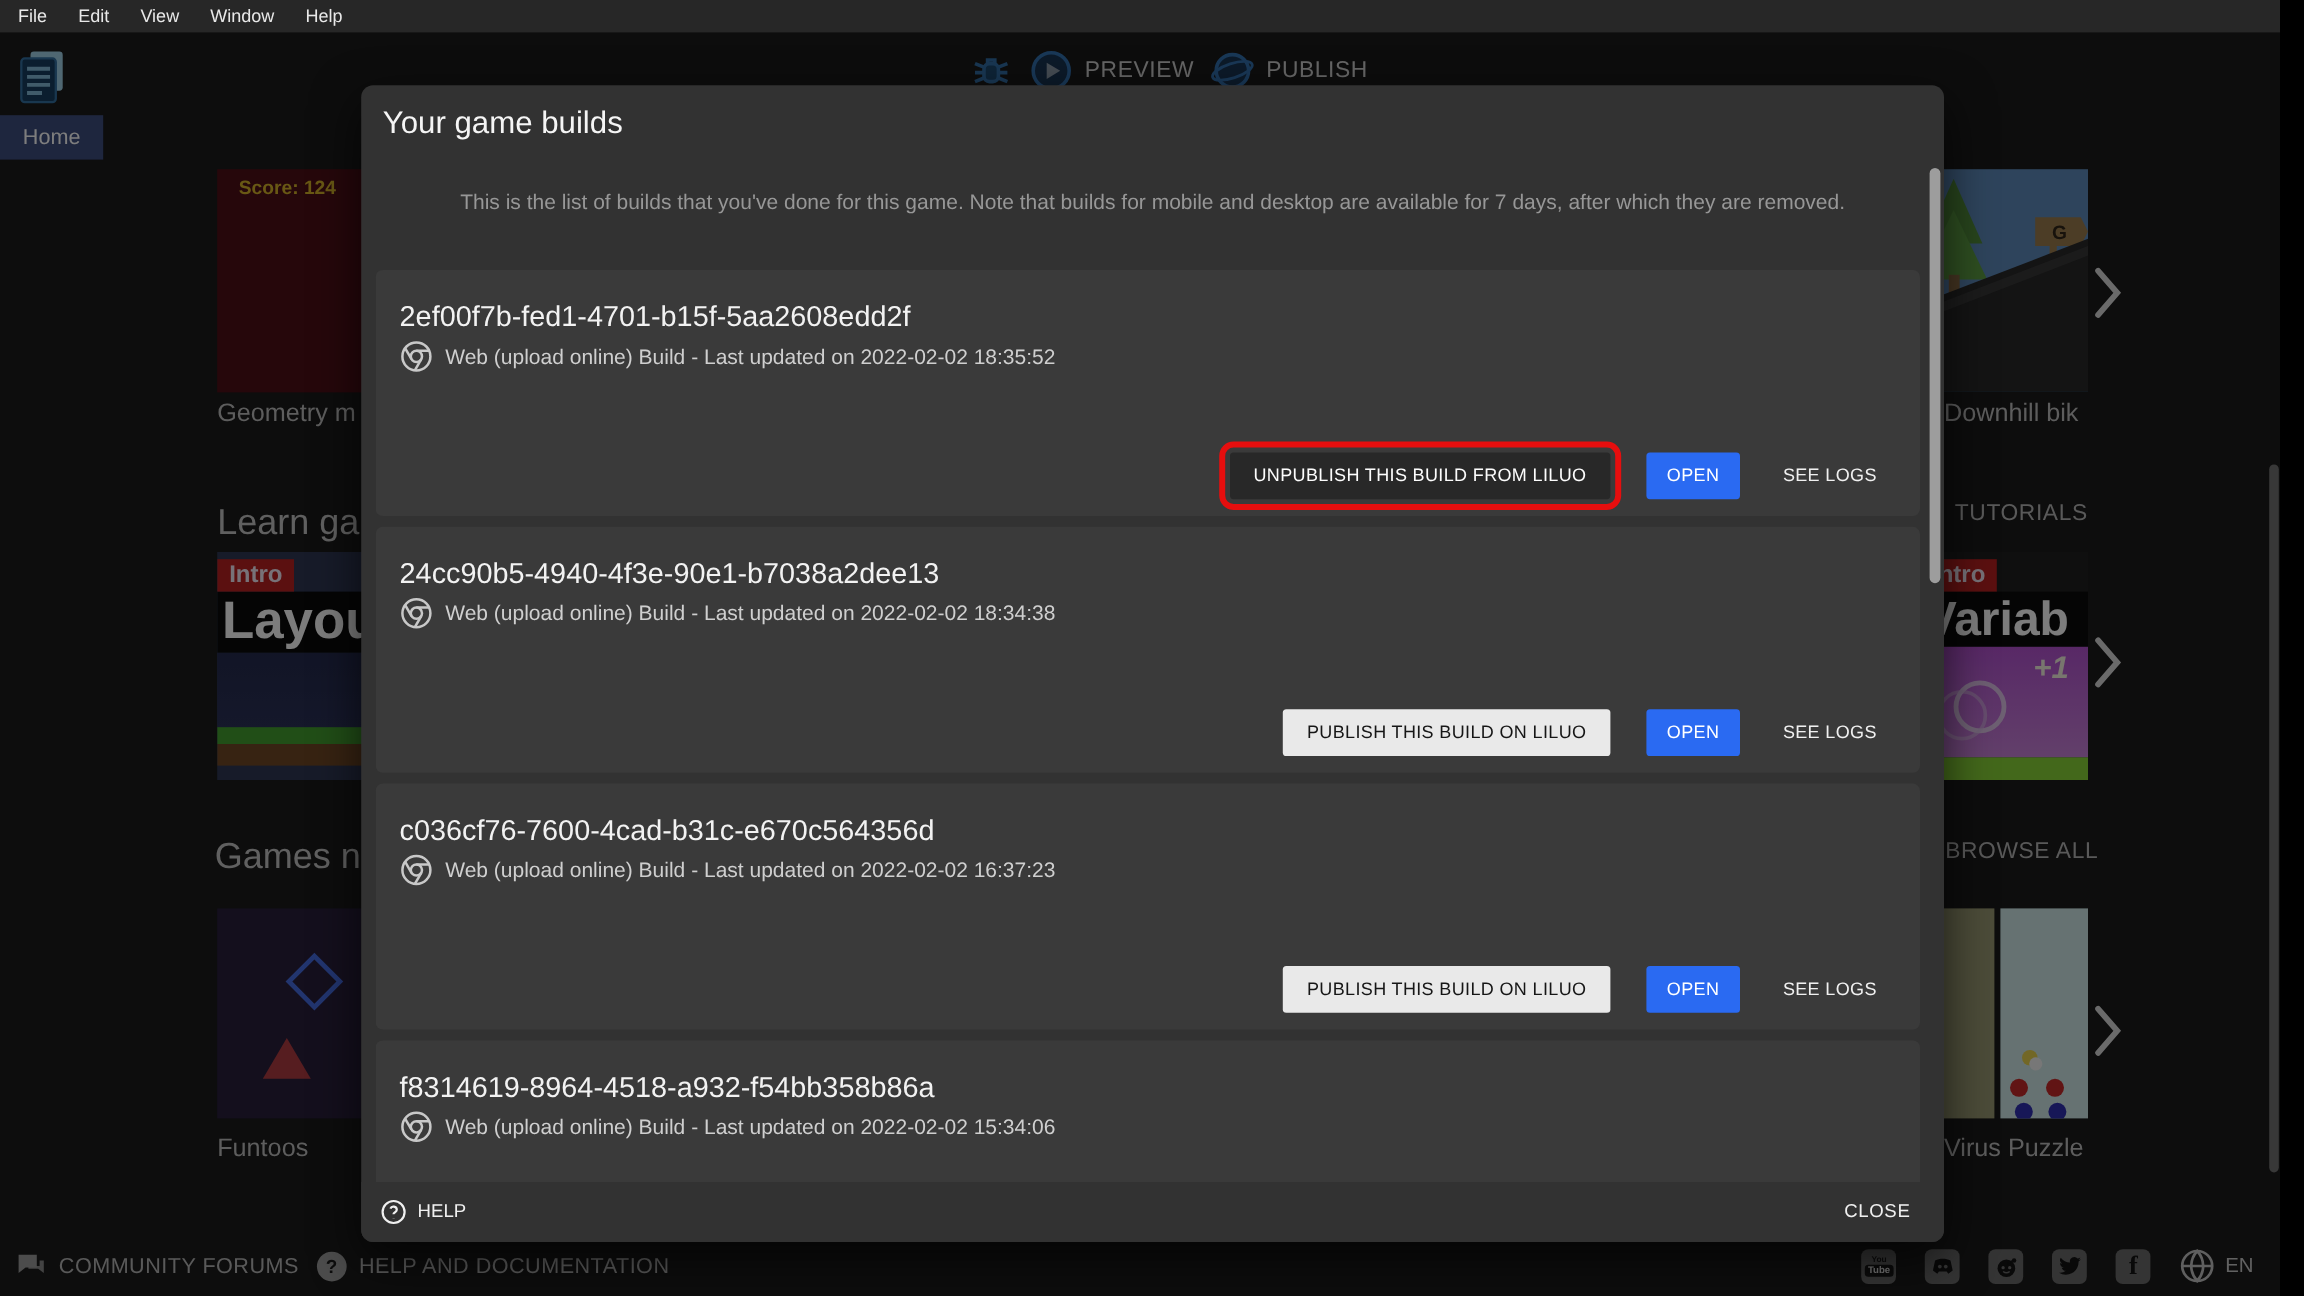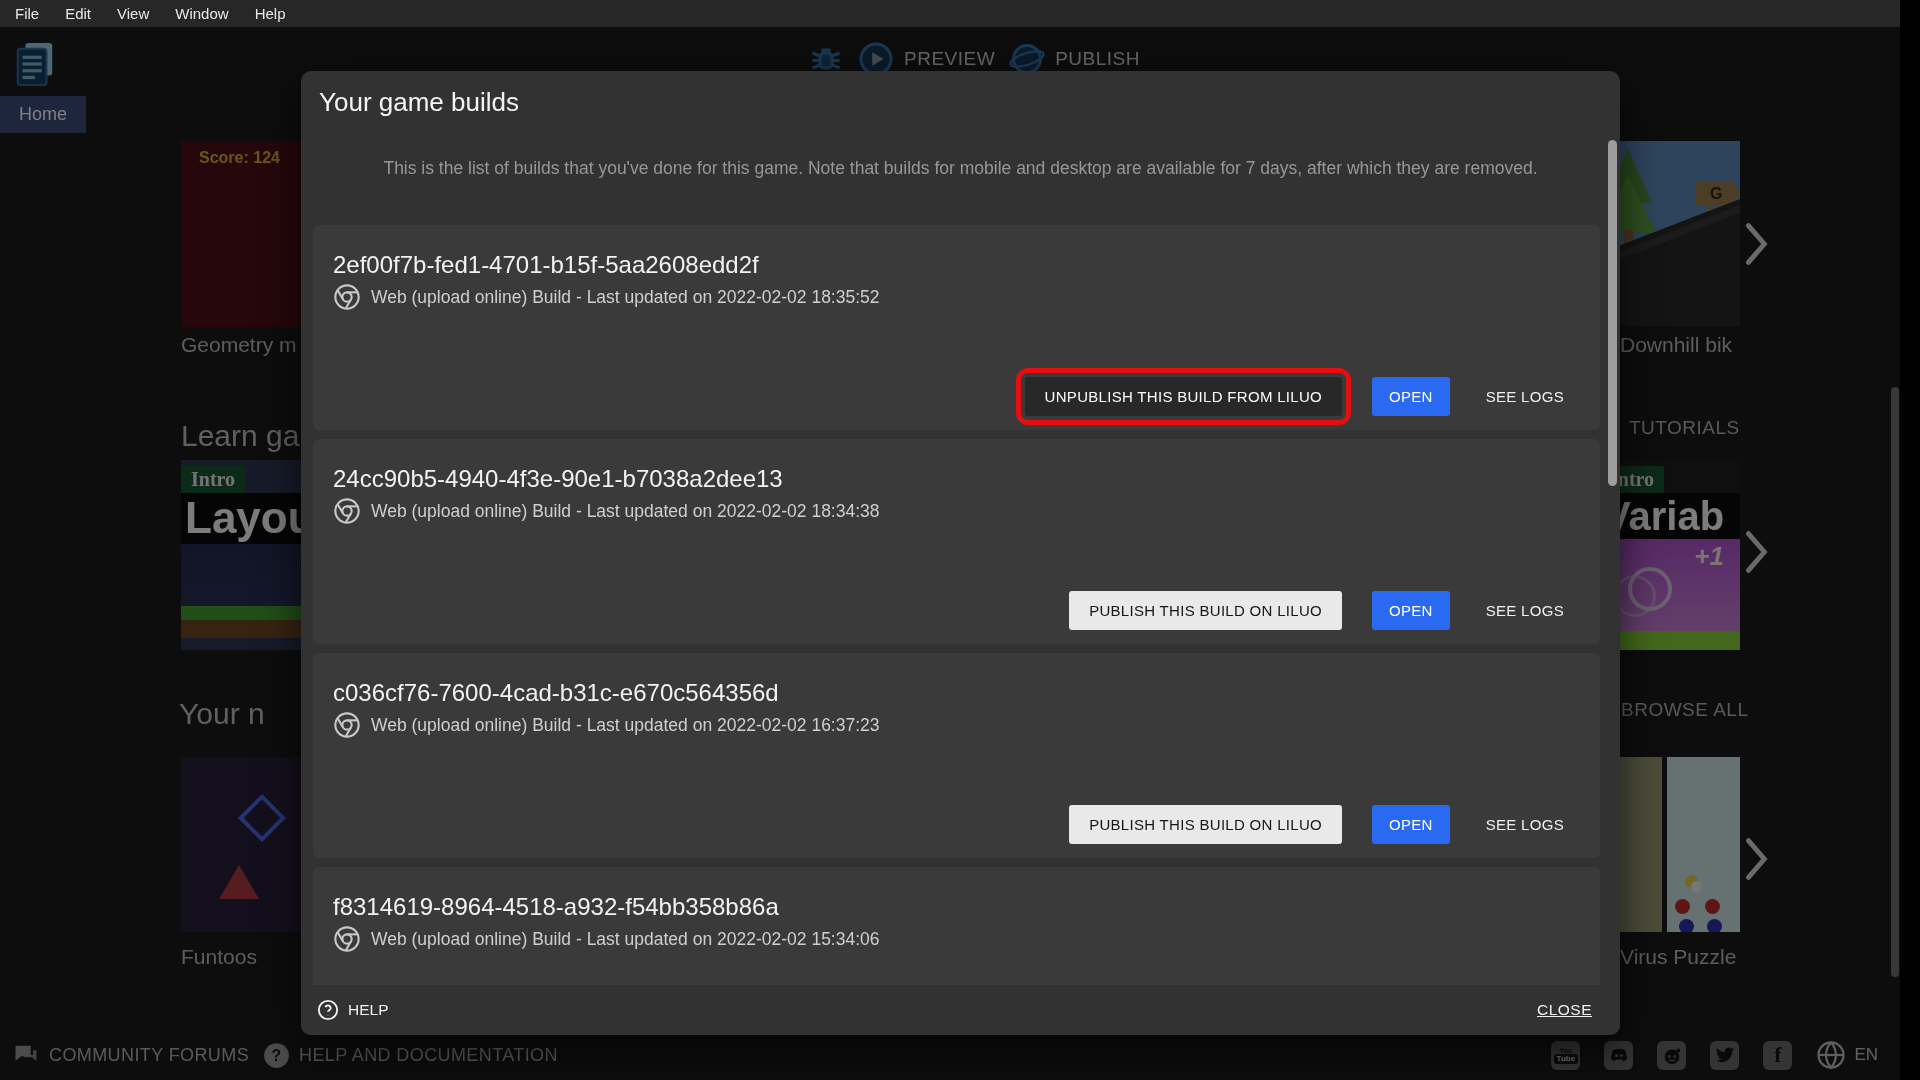--- a/index.html
+++ b/index.html
@@ -21,22 +21,22 @@
   .home-tab { position:absolute; top:69px; left:0; width:86px; height:37px; background:#3a4a7c;
               color:#fff; font-size:18px; display:flex; align-items:center; justify-content:center; }
 
   
   .thumb { position:absolute; overflow:hidden; }
   .t-red { left:181px; top:114px; width:200px; height:186px; background:#4a0a12; }
   .score { color:#d4b125; font-weight:bold; font-size:16px; padding:8px 0 0 18px; }
   .lbl { position:absolute; color:#bdbdbd; font-size:21px; white-space:nowrap; }
   .heading { position:absolute; color:#c2c2c2; font-size:30px; white-space:nowrap; }
   .t-layout { left:181px; top:433px; width:200px; height:190px; background:#2a3350; }
-  .badge { display:inline-block; background:#14532d; color:#f3e8f5; font-weight:bold; font-size:20px;
-           padding:2px 10px; margin:6px 0 0 0;font-family:Liberation Serif, serif; }
+  .badge { display:inline-block; background:#b91c1c; color:#f3e8f5; font-weight:bold; font-size:20px;
+           padding:2px 10px; margin:6px 0 0 0; }
   .bigword { background:#050505; color:#fdfdfd; font-weight:bold; font-size:44px; padding:0 4px;
              line-height:1.15; white-space:nowrap; overflow:hidden; }
   .night { height:62px; background:linear-gradient(#20264a,#262c54); }
   .grass { height:14px; background:#3f9e2a; }
   .dirt  { height:18px; background:#6e4420; }
   .t-funtoos { left:181px; top:730px; width:200px; height:175px; background:#241a38; }
   .diamond { position:absolute; left:64px; top:44px; width:34px; height:34px; border:4px solid #4169e1; transform:rotate(45deg); }
   .tri { position:absolute; left:38px; top:108px; width:0; height:0;
          border-left:20px solid transparent; border-right:20px solid transparent; border-bottom:34px solid transparent;
          border-bottom-color:#d04040; opacity:.8; }
@@ -90,21 +90,21 @@
   .btn.dark { background:#282828; color:#fdfdfd; }
   .btn.light { background:#e9e9e9; color:#161616; }
   .btn.open { background:#2a6af2; color:#fff; padding:0 17px; }
   .btn.text { background:transparent; color:#f0f0f0; padding:0 6px; height:36px; }
   .annotated { outline:5px solid #e60e0e; outline-offset:4px; }
   .dlg-scroll { position:absolute; right:3px; top:69px; width:9px; height:346px; background:#9d9d9d; border-radius:5px; }
   .dlg-bottom { position:absolute; left:0; right:0; bottom:0; height:50px; background:#323232;
                 border-radius:0 0 10px 10px; display:flex; align-items:center; justify-content:space-between;
                 padding:0 28px 0 16px; }
   .help-btn { display:flex; align-items:center; gap:9px; color:#f0f0f0; font-size:15.5px; font-weight:500; cursor:pointer; }
-  .close-btn { color:#f0f0f0; font-size:15.5px; font-weight:500; letter-spacing:.5px; cursor:pointer;text-decoration:underline; }
+  .close-btn { color:#f0f0f0; font-size:15.5px; font-weight:500; letter-spacing:.5px; cursor:pointer; }
 
   svg { display:block; }
 </style>
 </head>
 <body>
 
 <div class="screen">
 
   <div class="menubar">
     <span>File</span>
@@ -168,21 +168,21 @@
       <div class="score">Score: 124</div>
     </div>
     <div class="lbl" style="left:181px; top:306px;">Geometry m</div>
     <div class="heading" style="left:181px; top:392px;">Learn ga</div>
 
     <div class="thumb t-layout">
       <span class="badge">Intro</span>
       <div class="bigword">Layou</div>
       <div class="night"></div><div class="grass"></div><div class="dirt"></div>
     </div>
-    <div class="heading" style="left:179px; top:670px;">Your n</div>
+    <div class="heading" style="left:179px; top:670px;">Games n</div>
     <div class="thumb t-funtoos">
       <div class="diamond"></div>
       <div class="tri"></div>
     </div>
     <div class="lbl" style="left:181px; top:918px;">Funtoos</div>
 
     <div class="thumb t-downhill">
       <svg width="140" height="185" viewBox="0 0 140 185">
         <polygon points="28,8 4,62 52,62" fill="#4f8a38"></polygon>
         <polygon points="28,34 0,92 56,92" fill="#5a9e3f"></polygon>

